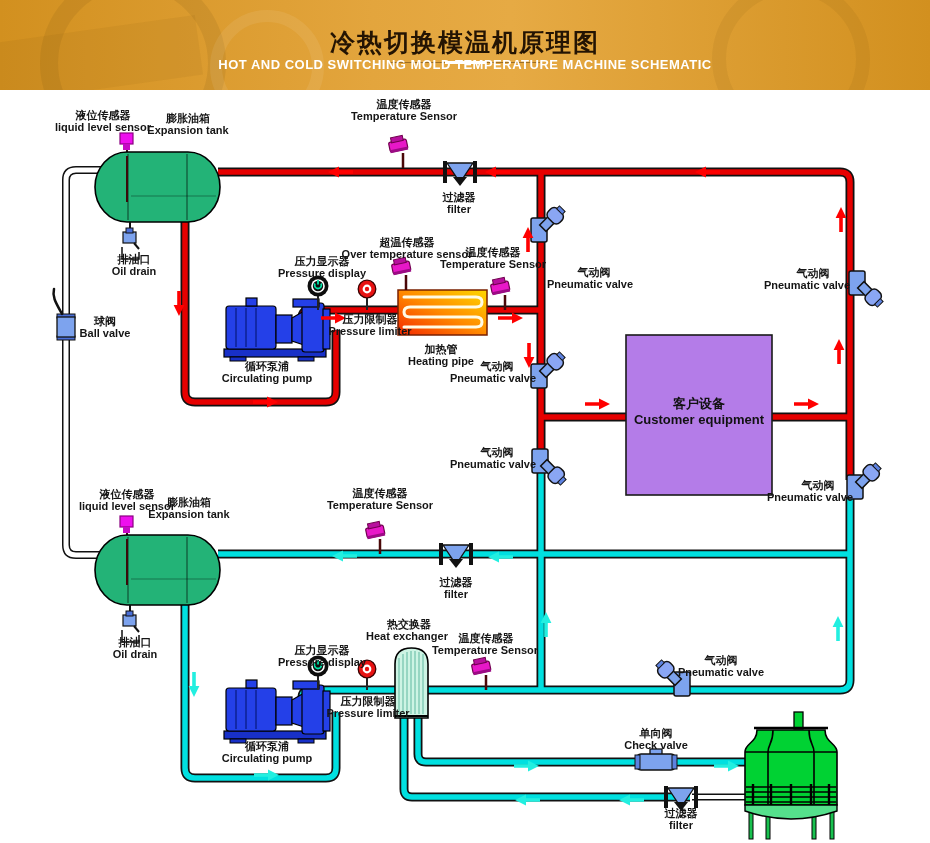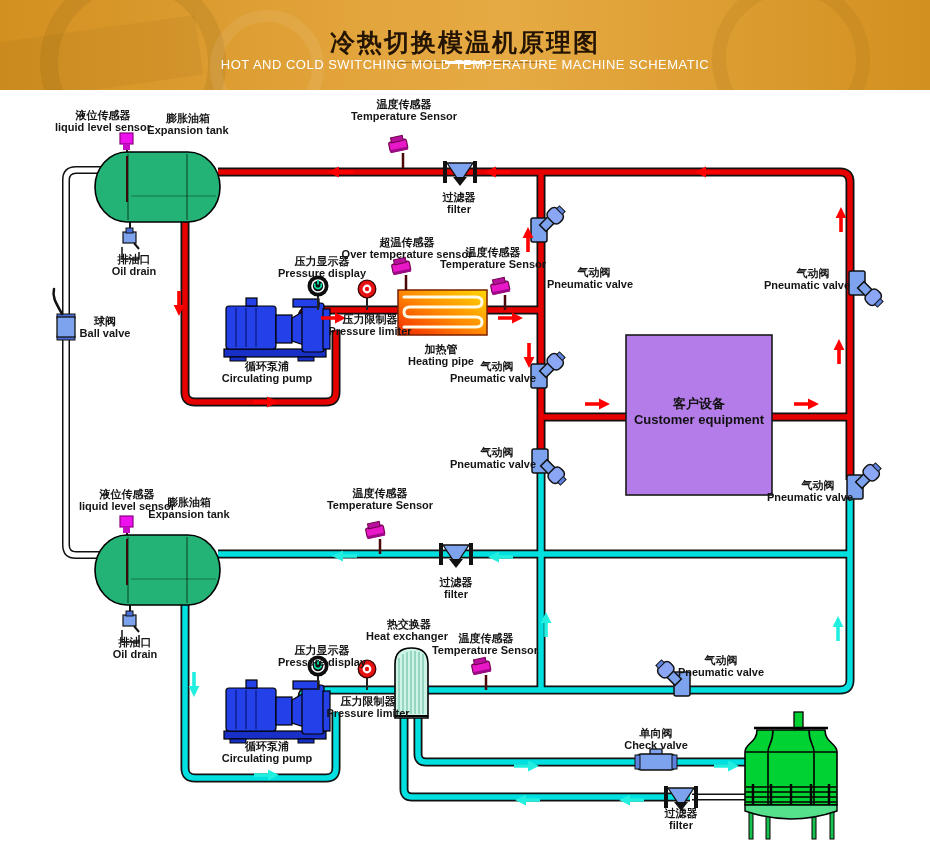--- a/index.html
+++ b/index.html
@@ -16,21 +16,21 @@
          background:rgba(120,75,10,0.08);transform:rotate(-8deg);}
   header .deco4{position:absolute;right:60px;top:-20px;width:130px;height:130px;border-radius:50%;
          border:14px solid rgba(90,55,5,0.07);}
   h1{position:absolute;left:0;right:0;top:18px;margin:8px;text-align:center;
      font-size:25px;font-weight:bold;letter-spacing:2px;color:#241403;}
   .divider{position:absolute;left:0;right:0;top:53px;height:3px;text-align:center;}
   .divider .line{display:inline-block;width:150px;height:1px;background:rgba(70,40,0,0.45);
      vertical-align:middle;position:relative;}
   .divider .line .divider-white{position:absolute;left:55px;top:-1px;width:40px;height:3px;background:#fff;}
   .subtitle{position:absolute;left:0;right:0;top:57px;text-align:center;
-     font-size:13px;font-weight:normal;letter-spacing:0.5px;color:#fff;}
+     font-size:13px;font-weight:bold;letter-spacing:0.5px;color:#fff;}
   svg{display:block;}
   .lbl{font-family:"Liberation Sans",sans-serif;font-size:11px;font-weight:bold;fill:#151515;
        text-anchor:middle;}
   .lblbig{font-family:"Liberation Sans",sans-serif;font-size:13px;font-weight:bold;fill:#111;
        text-anchor:middle;}
 </style>
 </head>
 <body>
 
 <div class="page">

